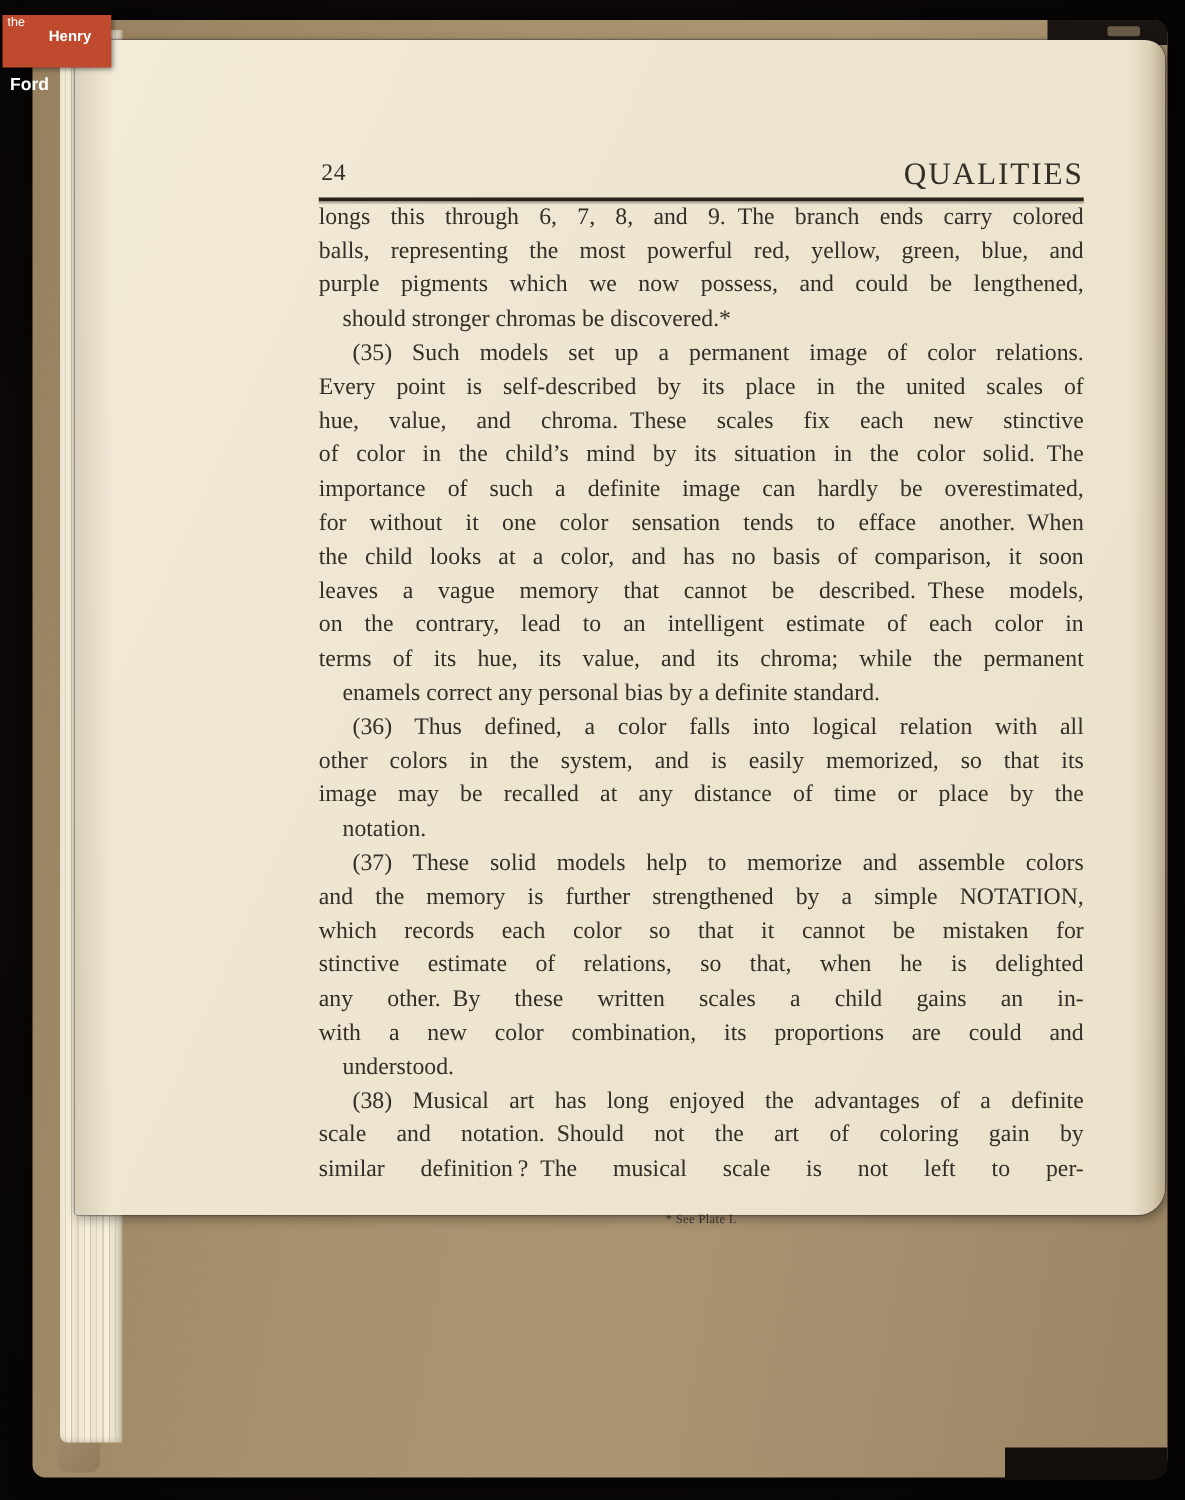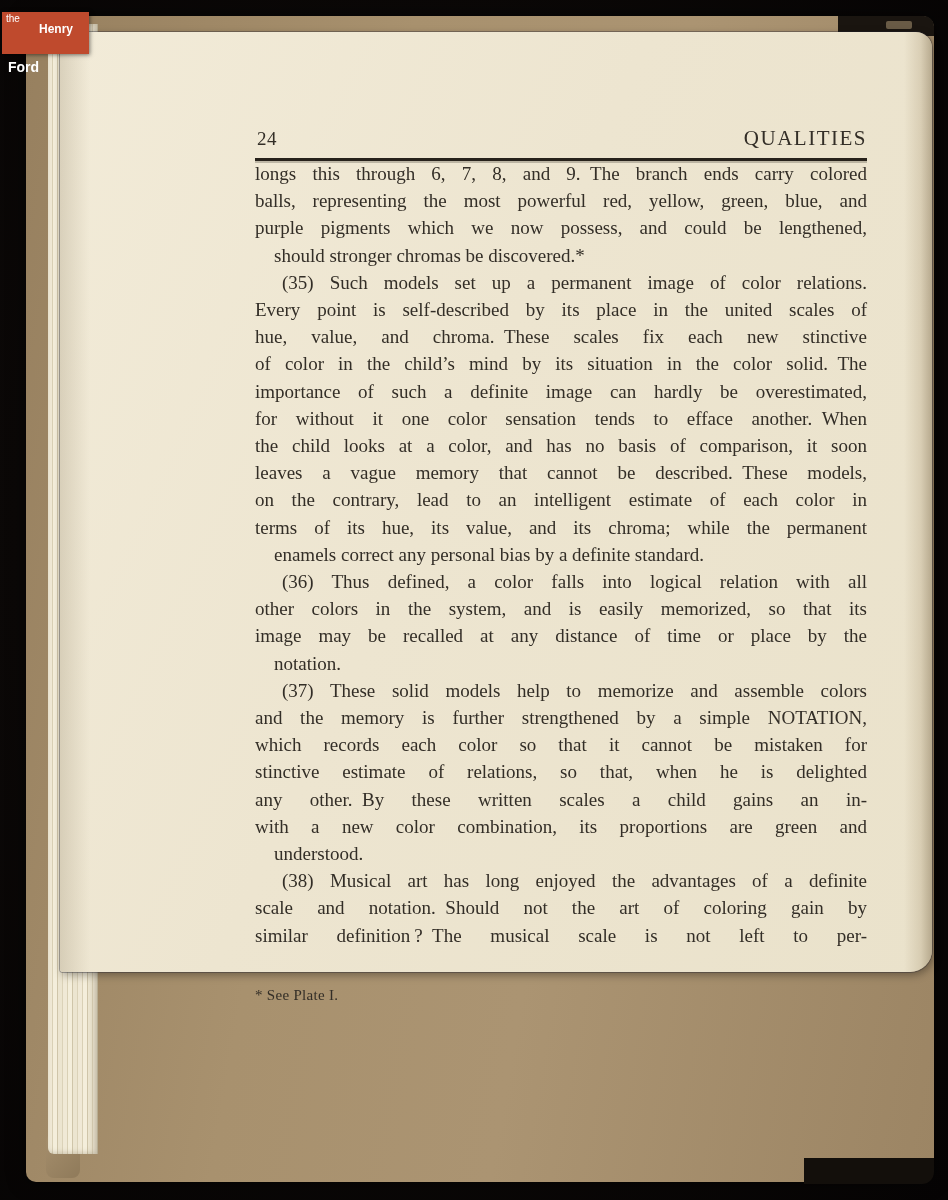--- a/index.html
+++ b/index.html
@@ -79,38 +79,38 @@
     position:absolute; left:195px; top:0; width:612px; height:100%;
     color:#332e27;
   }
   .page-header { position:absolute; top:94px; left:0; right:0; height:26px; }
   .page-num {
     position:absolute; left:2px; top:2px;
     font-size:19px; letter-spacing:.5px;
   }
   .running-head {
     position:absolute; right:0; top:0;
-    font-size:21px; letter-spacing:1.5px;
+    font-size:25px; letter-spacing:1.5px;
   }
   .header-rule {
     position:absolute; top:126px; left:0; right:0; height:3px;
     background:#27221b;
     box-shadow:0 2px 0 rgba(39,34,27,.25);
   }
   .text-block {
     position:absolute; top:128px; left:0; width:612px;
     font-size:19px; line-height:27.2px;
     -webkit-hyphens:none; hyphens:none;
   }
   .pline  { text-align:justify; text-align-last:justify; }
   .pline.end    { text-align-last:left;margin-left:19px; }
   .pline.indent { text-indent:27px; }
   .footnote {
     position:absolute; top:938px; left:0; right:0;
-    text-align:left; font-size:15px; letter-spacing:.3px;margin-top:17px;
+    text-align:center; font-size:10px; letter-spacing:.3px;
   }
 </style>
 </head>
 <body>
 
 <div class="backdrop"></div>
 
 <div class="book-cover"></div>
 <div class="cover-dark-top"></div>
 <div class="cover-dark-bottom"></div>
@@ -156,21 +156,21 @@
         <div class="pline">image may be recalled at any distance of time or place by the</div>
         <div class="pline end">notation.</div>
       </div>
 
       <div class="para">
         <div class="pline indent">(37) These solid models help to memorize and assemble colors</div>
         <div class="pline">and the memory is further strengthened by a simple NOTATION,</div>
         <div class="pline">which records each color so that it cannot be mistaken for</div>
         <div class="pline">stinctive estimate of relations, so that, when he is delighted</div>
         <div class="pline">any other. By these written scales a child gains an in-</div>
-        <div class="pline">with a new color combination, its proportions are green and</div>
+        <div class="pline">with a new color combination, its proportions are could and</div>
         <div class="pline end">understood.</div>
       </div>
 
       <div class="para">
         <div class="pline indent">(38) Musical art has long enjoyed the advantages of a definite</div>
         <div class="pline">scale and notation. Should not the art of coloring gain by</div>
         <div class="pline">similar definition ? The musical scale is not left to per-</div>
       </div>
 
     </div>

